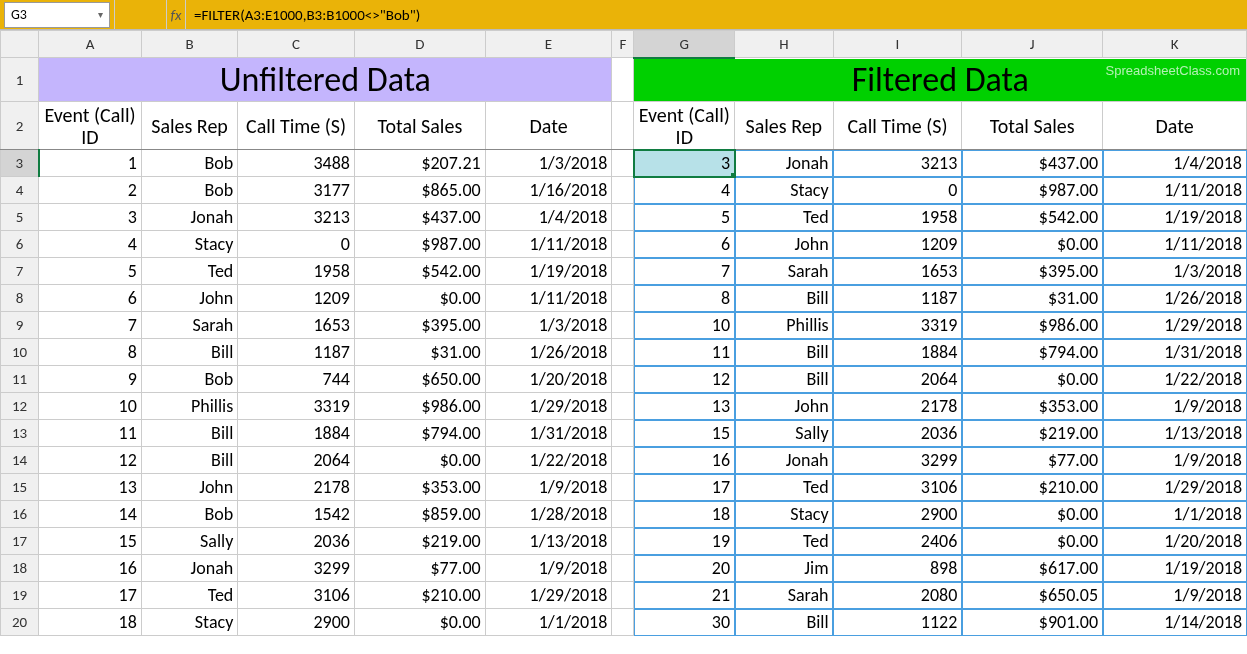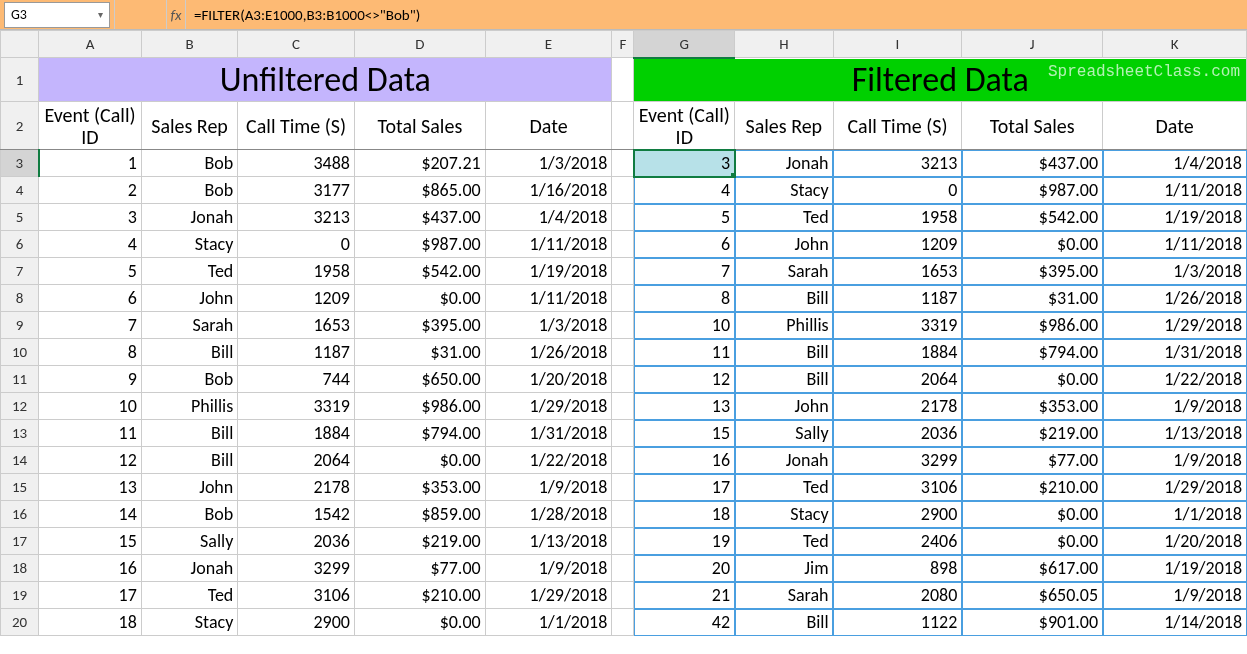--- a/index.html
+++ b/index.html
@@ -1,17 +1,17 @@
 <!DOCTYPE html>
 <html><head>
 <meta charset="utf-8">
 <style>
 *{box-sizing:border-box;margin:0;padding:0}
 body{font-family:Calibri,Arial,sans-serif;font-size:18px;background:#fff;color:#000;overflow:hidden;width:1247px;height:654px}
-.formula-bar{display:flex;align-items:center;height:30px;border-bottom:1px solid #bbb;background:#fdba74}
+.formula-bar{display:flex;align-items:center;height:30px;border-bottom:1px solid #bbb;background:#eab308}
 .name-box{width:106px;height:26px;border:1px solid #999;background:#fff;margin:0 4px;padding:0 6px;font-size:14px;display:flex;align-items:center;justify-content:space-between}
 .name-box .chev{font-size:10px;color:#666}
 .fx-divider{width:52px;border-left:1px solid #ccc;height:100%}
 .fx{width:20px;font-style:italic;color:#555;text-align:center;font-size:15px;border-left:1px solid #ccc;border-right:1px solid #ccc;height:100%;display:flex;align-items:center;justify-content:center}
 .formula-input{flex:1;font-size:15px;padding:0 8px;font-family:Calibri,Arial,sans-serif}
 .grid-wrap{position:relative}
 table{border-collapse:collapse;table-layout:fixed;width:1247px}
 th,td{border:1px solid #ccc;height:27px;padding:0 4px;overflow:hidden;white-space:nowrap;text-overflow:ellipsis;font-size:18px;vertical-align:middle}
 th{background:#f0f0f0;font-weight:normal;color:#333;text-align:center;font-size:15px}
 .rowhdr{width:38px;text-align:center;background:#f0f0f0;color:#333;font-size:15px}
@@ -24,21 +24,21 @@
 .green-bg{background:#00d000;position:relative}
 .hdr-cell{font-weight:normal;font-size:20px;text-align:center;height:48px;white-space:normal;line-height:1.1}
 tr.hdr-row td{border-bottom:1px solid #888}
 .num{text-align:right}
 .txt{text-align:right;padding-left:4px}
 .sel-col th.csel{background:#d4d4d4;border-bottom:2px solid #107c41}
 .sel-row td.rowhdr.rsel{background:#d4d4d4;border-right:2px solid #107c41}
 td.selected-cell{background:#b7e1e8;outline:2px solid #107c41;outline-offset:-1px;position:relative}
 td.selected-cell::after{content:"";position:absolute;right:-3px;bottom:-3px;width:6px;height:6px;background:#107c41}
 td.spill{outline:1px solid #4a9fe0;outline-offset:-1px}
-.watermark{position:absolute;right:6px;top:4px;font-size:16px;color:rgba(255,255,255,.7);font-family:Liberation Mono, monospace}
+.watermark{position:absolute;right:6px;top:4px;font-size:13px;color:rgba(255,255,255,.7);font-family:Liberation Sans, sans-serif}
 </style>
 </head>
 <body>
 
 <div class="formula-bar">
   <div class="name-box">
     <span>G3</span>
     <span class="chev">▾</span>
   </div>
   <div class="fx-divider"></div>
@@ -338,21 +338,21 @@
           <td class="num spill">1/9/2018</td>
         </tr>
         <tr>
           <td class="rowhdr">20</td>
           <td class="num">18</td>
           <td class="txt">Stacy</td>
           <td class="num">2900</td>
           <td class="num">$0.00</td>
           <td class="num">1/1/2018</td>
           <td></td>
-          <td class="num spill">42</td>
+          <td class="num spill">30</td>
           <td class="txt spill">Bill</td>
           <td class="num spill">1122</td>
           <td class="num spill">$901.00</td>
           <td class="num spill">1/14/2018</td>
         </tr>
       </tbody>
 </table>
 </div>
 
 </body></html>

